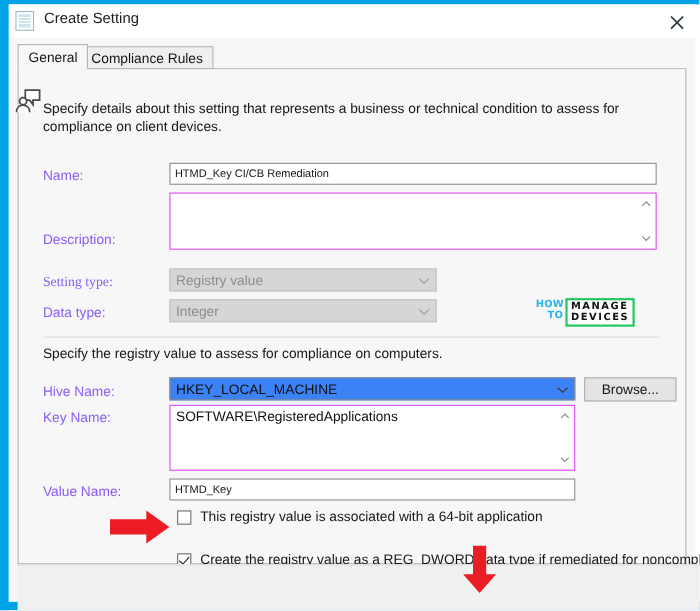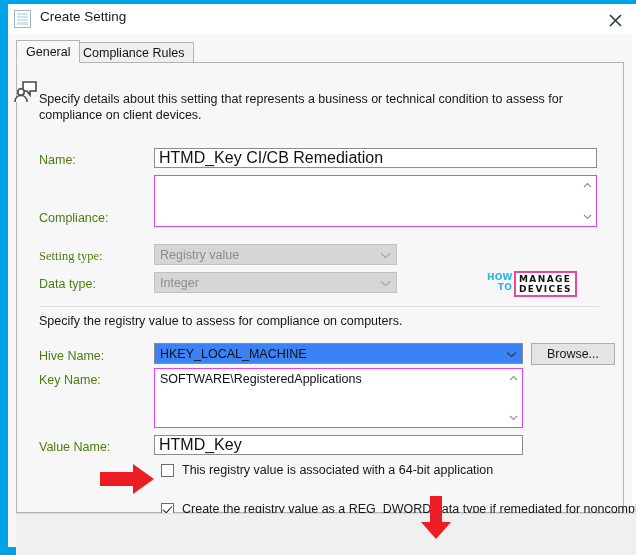--- a/index.html
+++ b/index.html
@@ -153,32 +153,32 @@
     left: 22px; top: 28px;
     width: 560px;
     font-size: 12.5px;
     color: #161616;
     line-height: 16px;
   }
 
   .lbl {
     position: absolute;
     font-size: 12.5px;
-    color: #4d7c0f;
+    color: #8b5cf6;
     white-space: nowrap;
   }
 
   
   .textbox {
     position: absolute;
     box-sizing: border-box;
     background: #ffffff;
     border: 1px solid #8c8c8c;
     font-family: "Liberation Sans", sans-serif;
-    font-size: 16px;
+    font-size: 10px;
     color: #111111;
     padding: 2px 4px;
     outline: none;
   }
   .areabox {
     position: absolute;
     box-sizing: border-box;
     background: #ffffff;
     border: 1px solid #d946ef;
     font-size: 12.5px;
@@ -293,21 +293,21 @@
     font-weight: bold;
     font-size: 9px;
     line-height: 10px;
     color: #29b6e8;
     text-align: right;
     letter-spacing: 0.2px;
   }
   .logo .boxed {
     position: absolute;
     left: 27px; top: 0;
-    border: 2px solid #ec4899;
+    border: 2px solid #22c55e;
     padding: 1px 3px;
     background: #ffffff;
   }
   .logo .boxed div {
     font-family: "DejaVu Sans", sans-serif;
     font-weight: bold;
     font-size: 9px;
     line-height: 10px;
     color: #111111;
     letter-spacing: 1.4px;
@@ -372,21 +372,21 @@
     </div>
     <div class="tabline"></div>
 
     <div class="panel">
 
       <div class="intro">Specify details about this setting that represents a business or technical condition to assess for compliance on client devices.</div>
 
       <div class="lbl" style="left:22px; top:90px;">Name:</div>
       <input class="textbox" style="left: 137px; top: 85px; width: 443px; height: 20px;" value="HTMD_Key CI/CB Remediation">
 
-      <div class="lbl" style="left:22px; top:148px;">Compliance:</div>
+      <div class="lbl" style="left:22px; top:148px;">Description:</div>
       <div class="areabox" style="left:137px; top:112px; width:443px; height:52px;">
         <span></span>
         <div class="area-scroll">
           <span class="chev up">
             <svg width="9" height="9" viewBox="0 0 9 9">
                 <path d="M1,6 L4.5,2.5 L8,6" stroke="currentColor" stroke-width="1.1" fill="none"></path>
               </svg>
           </span>
           <span class="chev down">
             <svg width="9" height="9" viewBox="0 0 9 9">

